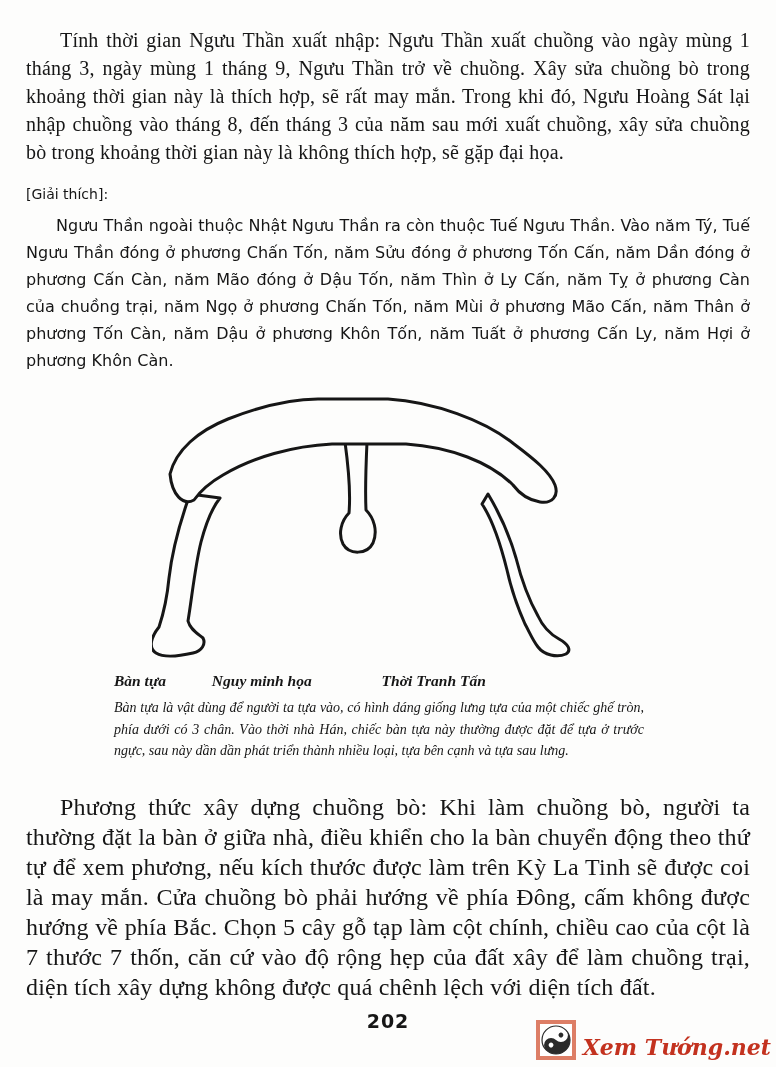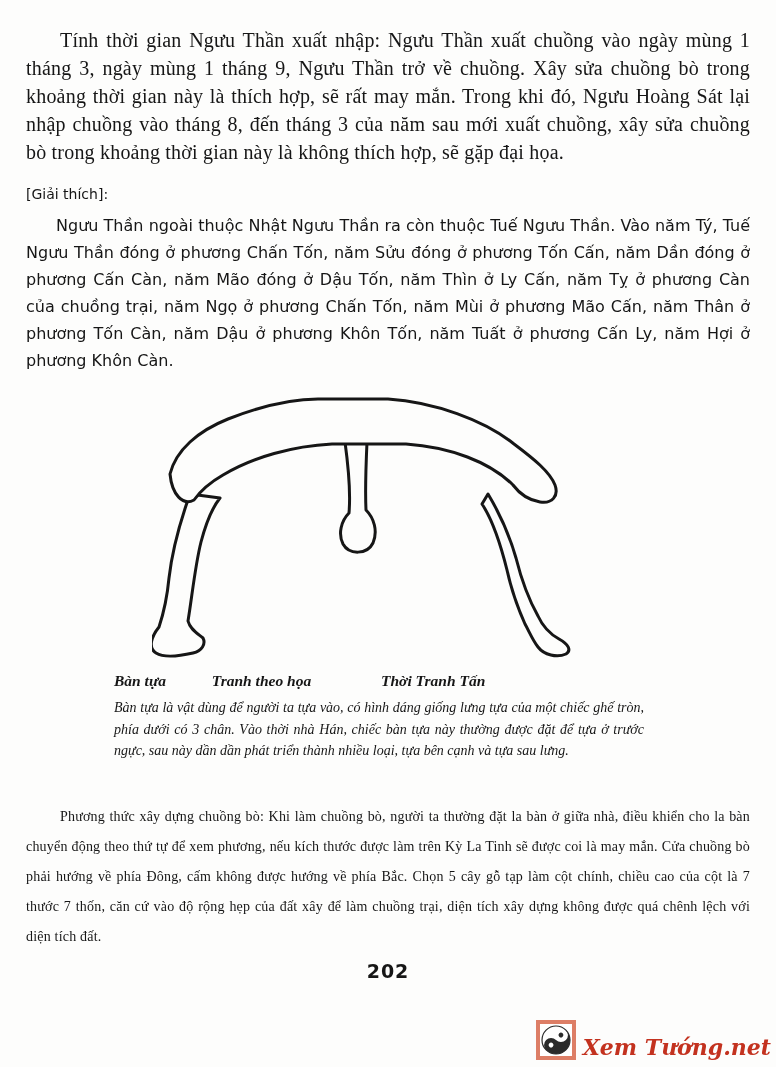--- a/index.html
+++ b/index.html
@@ -55,22 +55,22 @@
   .cap-item-2 { margin-right: 66px; }
   .caption-note {
     margin: 7px 0 0 88px;
     width: 530px;
     font-style: italic;
     font-size: 14px;
     line-height: 21.5px;
     text-align: justify;
   }
   .para-bottom {
-    margin-top: 40px;
-    font-size: 14px;
+    margin-top: 30px;
+    font-size: 24px;
     line-height: 30px;
   }
   .page-number {
     margin-top: 8px;
     text-align: center;
     font-family: "DejaVu Sans", sans-serif;
     font-weight: bold;
     font-size: 19px;
     letter-spacing: 1px;
   }
@@ -147,21 +147,21 @@
                  L 180,50
                  C 141,52 101,63 71,81
                  C 57,89 47,99 42,106
                  C 31,112 20,101 18,80 Z"></path>
       </g>
     </svg>
   </div>
 
   <div class="caption-row">
     <span class="cap-item-1">Bàn tựa</span>
-    <span class="cap-item-2">Tranh theo họa</span>
+    <span class="cap-item-2">Nguy minh họa</span>
     <span>Thời Tranh Tấn</span>
   </div>
 
   <div class="caption-note">Bàn tựa là vật dùng để người ta tựa vào, có hình dáng giống lưng tựa của một chiếc ghế tròn, phía dưới có 3 chân. Vào thời nhà Hán, chiếc bàn tựa này thường được đặt để tựa ở trước ngực, sau này dần dần phát triển thành nhiều loại, tựa bên cạnh và tựa sau lưng.</div>
 
   <p class="para para-bottom">Phương thức xây dựng chuồng bò: Khi làm chuồng bò, người ta thường đặt la bàn ở giữa nhà, điều khiển cho la bàn chuyển động theo thứ tự để xem phương, nếu kích thước được làm trên Kỳ La Tinh sẽ được coi là may mắn. Cửa chuồng bò phải hướng về phía Đông, cấm không được hướng về phía Bắc. Chọn 5 cây gỗ tạp làm cột chính, chiều cao của cột là 7 thước 7 thốn, căn cứ vào độ rộng hẹp của đất xây để làm chuồng trại, diện tích xây dựng không được quá chênh lệch với diện tích đất.</p>
 
   <div class="page-number">202</div>
 
 </div>

